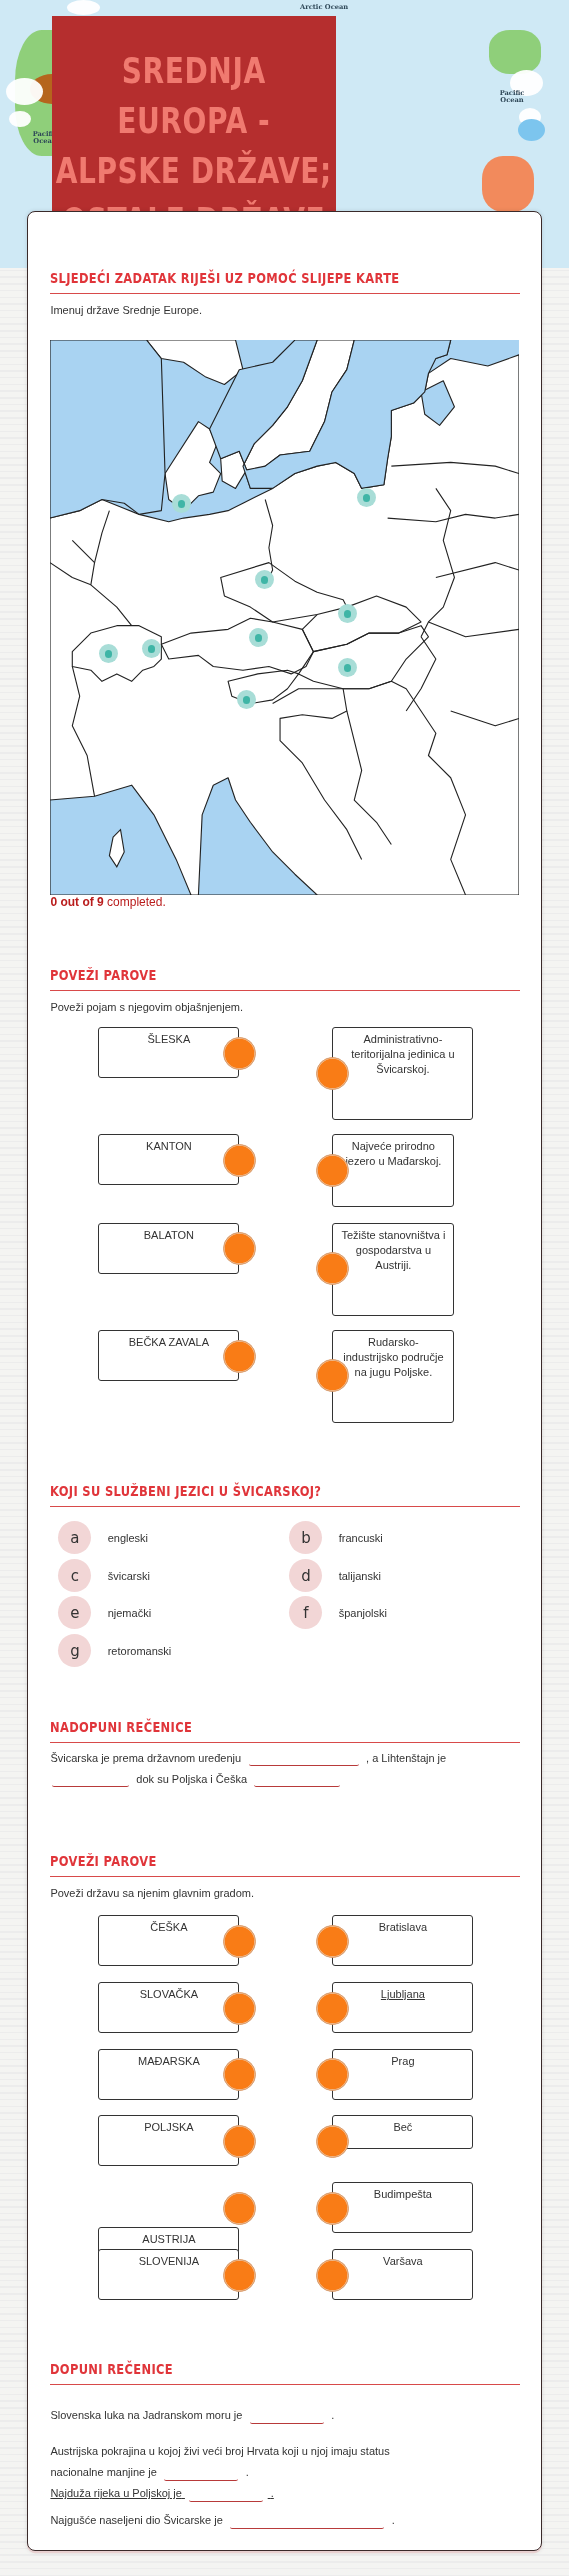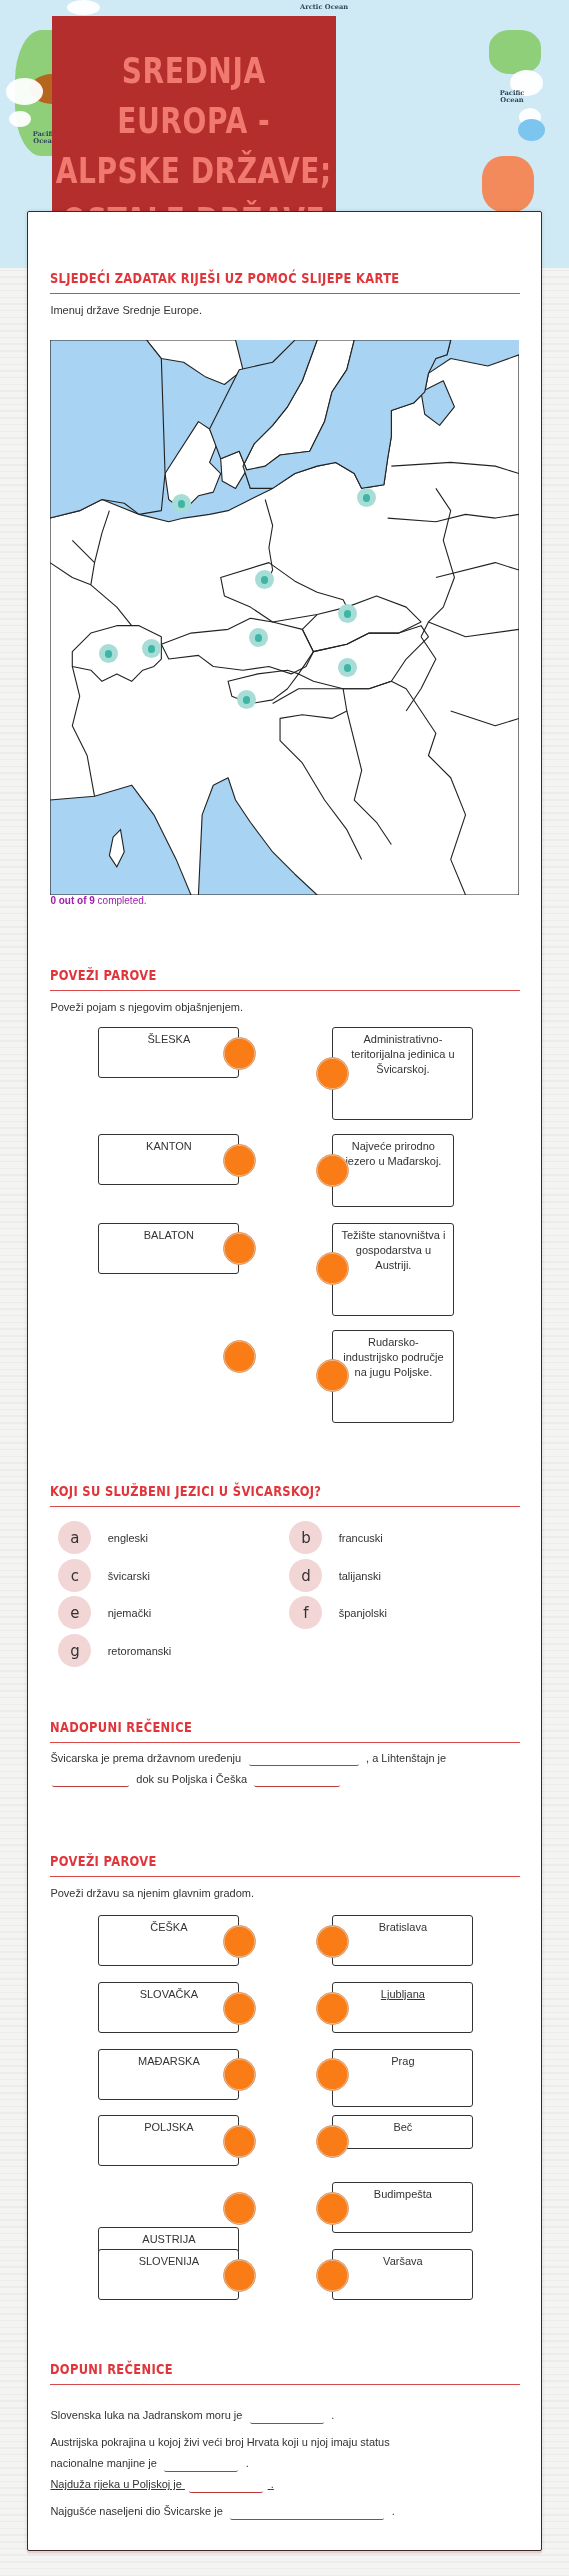--- a/index.html
+++ b/index.html
@@ -53,21 +53,21 @@
     transform-origin: center top;
     text-transform: uppercase;
     width: 128%;
     margin-left: -14%;
   }
   
   .card {
     position: absolute; left: 27.4px; top: 211px; width: 515px; height: 2340px;
     background: #fff;
     border: 1.1px solid #3a2a2a;
-    border-radius: 2px;
+    border-radius: 8px;
     box-shadow: 0 2.2px 0 #e8d0d0, 0 0.7px 4.4px rgba(0,0,0,.12);
   }
   .section { position: absolute; left: 22px; width: 470px; }
   .sec-title {
     font-family: "DejaVu Sans", sans-serif;
     font-weight: bold;
     font-size: 14px;
     color: #e0353a;
     text-transform: uppercase;
     letter-spacing: 0.4px;
@@ -86,21 +86,21 @@
   }
   .map-wrap svg { display: block; }
   .marker {
     position: absolute; width: 19px; height: 19px; margin: -9.6px 0 0 -9.6px;
     border-radius: 50%; background: #a8ddd7; cursor: pointer;
   }
   .marker::after {
     content: ""; position: absolute; left: 6px; top: 6px; width: 7.4px; height: 7.4px;
     border-radius: 50%; background: #3fb5a6;
   }
-  .progress { position: absolute; left: 22px; top: 683px; font-size: 10px; color: #a21caf; }
+  .progress { position: absolute; left: 22px; top: 683px; font-size: 12px; color: #b91c1c; }
   .progress b { font-weight: bold; }
   
   .match-box {
     position: absolute; border: 1px solid #333; border-radius: 3px; background: #fff;
     display: flex; justify-content: center; text-align: center;
     font-size: 11px; line-height: 15px; color: #333; padding: 4.4px 9px;
   }
   .dot {
     position: absolute; width: 33px; height: 33px; border-radius: 50%;
     background: #f97c16; border: 1.1px solid #d6a27a; cursor: pointer;
@@ -252,20 +252,23 @@
     </div>
   <div class="dot" style="left:195px;top:825px;"></div>
   <div class="match-box" style="left:70px;top:922px;width:141px;height:51px;">
       <span>KANTON</span>
     </div>
   <div class="dot" style="left:195px;top:932px;"></div>
   <div class="match-box" style="left:70px;top:1011px;width:141px;height:51px;">
       <span>BALATON</span>
     </div>
   <div class="dot" style="left:195px;top:1020px;"></div>
+  <div class="match-box" style="left:70px;top:1118px;width:141px;height:51px;padding:4.4px 3px;">
+      <span>BEČKA ZAVALA</span>
+    </div>
   <div class="dot" style="left:195px;top:1128px;"></div>
 
   <div class="match-box" style="left:304px;top:815px;width:141px;height:93px;padding:4.4px 13.3px;">
       <span>Administrativno-teritorijalna jedinica u Švicarskoj.</span>
     </div>
   <div class="dot" style="left:288px;top:845px;"></div>
   <div class="match-box" style="left:304px;top:922px;width:122px;height:73px;padding:4.4px 7.4px;">
       <span>Najveće prirodno jezero u Mađarskoj.</span>
     </div>
   <div class="dot" style="left:288px;top:942px;"></div>
@@ -356,21 +359,21 @@
   <div class="dot" style="left:195px;top:2047px;"></div>
 
   <div class="match-box" style="left:304px;top:1703px;width:141px;height:51px;">
       <span>Bratislava</span>
     </div>
   <div class="dot" style="left:288px;top:1713px;"></div>
   <div class="match-box" style="left:304px;top:1770px;width:141px;height:51px;text-decoration:underline;">
       <span>Ljubljana</span>
     </div>
   <div class="dot" style="left:288px;top:1780px;"></div>
-  <div class="match-box" style="left:304px;top:1837px;width:141px;height:58px;">
+  <div class="match-box" style="left:304px;top:1837px;width:141px;height:51px;">
       <span>Prag</span>
     </div>
   <div class="dot" style="left:288px;top:1846px;"></div>
   <div class="match-box" style="left:304px;top:1903px;width:141px;height:34px;">
       <span>Beč</span>
     </div>
   <div class="dot" style="left:288px;top:1913px;"></div>
   <div class="match-box" style="left:304px;top:1970px;width:141px;height:51px;">
       <span>Budimpešta</span>
     </div>
@@ -381,21 +384,21 @@
   <div class="dot" style="left:288px;top:2047px;"></div>
 
   <div class="section" style="top:2147px;">
     <div class="sec-title">Dopuni rečenice</div>
     <div class="sec-rule"></div>
     <div class="cloze" style="margin-top:20px;">
       <span>Slovenska luka na Jadranskom moru je</span>
       <span class="blank" style="width:74px;"></span>
       <span>.</span>
     </div>
-    <div class="cloze" style="margin-top:6px;">
+    <div class="cloze" style="margin-top:15px;">
       <span>Austrijska pokrajina u kojoj živi veći broj Hrvata koji u njoj imaju status</span><br>
       <span>nacionalne manjine je</span>
       <span class="blank" style="width:74px;"></span>
       <span>.</span>
     </div>
     <div class="cloze" style="text-decoration:underline;">
       <span>Najduža rijeka u Poljskoj je</span>
       <span class="blank" style="width:74px;"></span>
       <span>.</span>
     </div>

